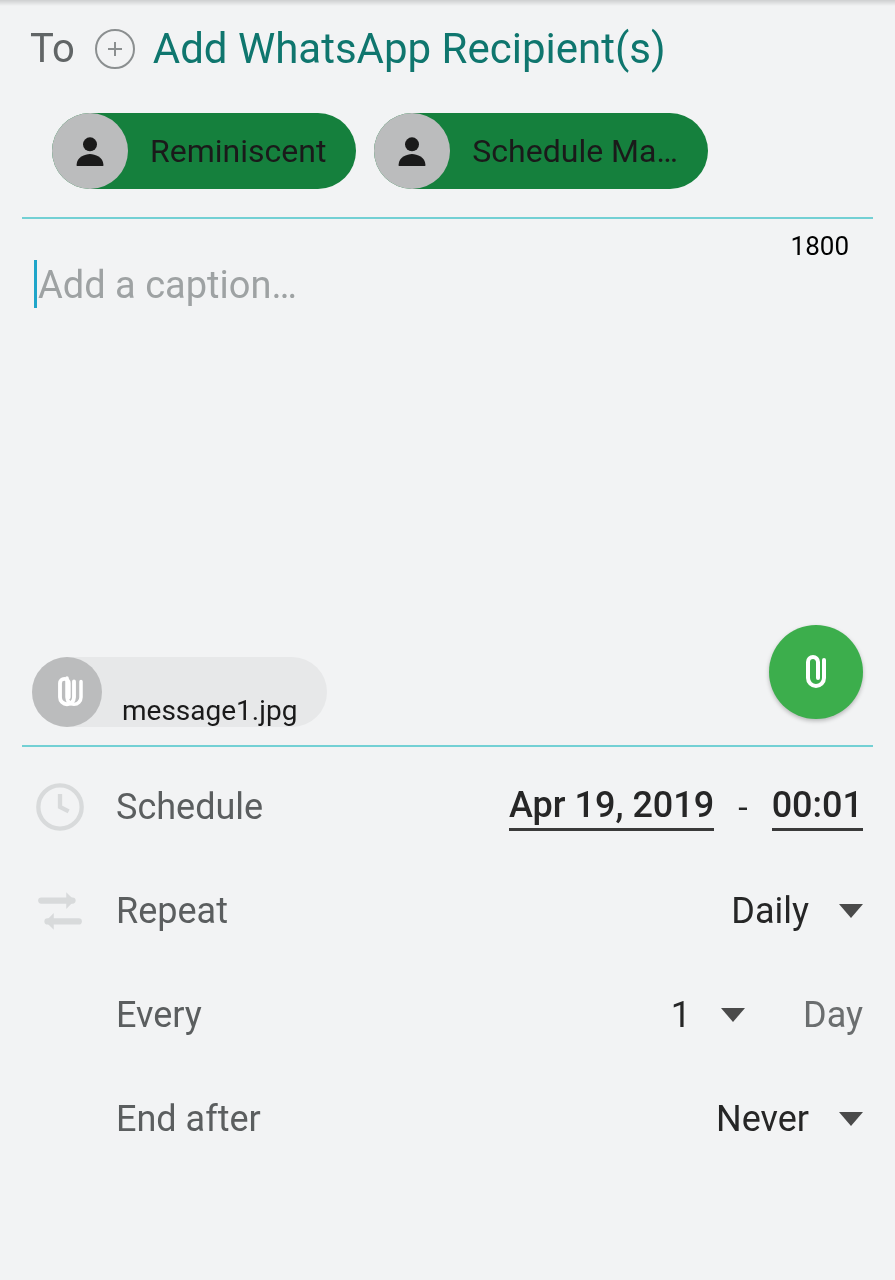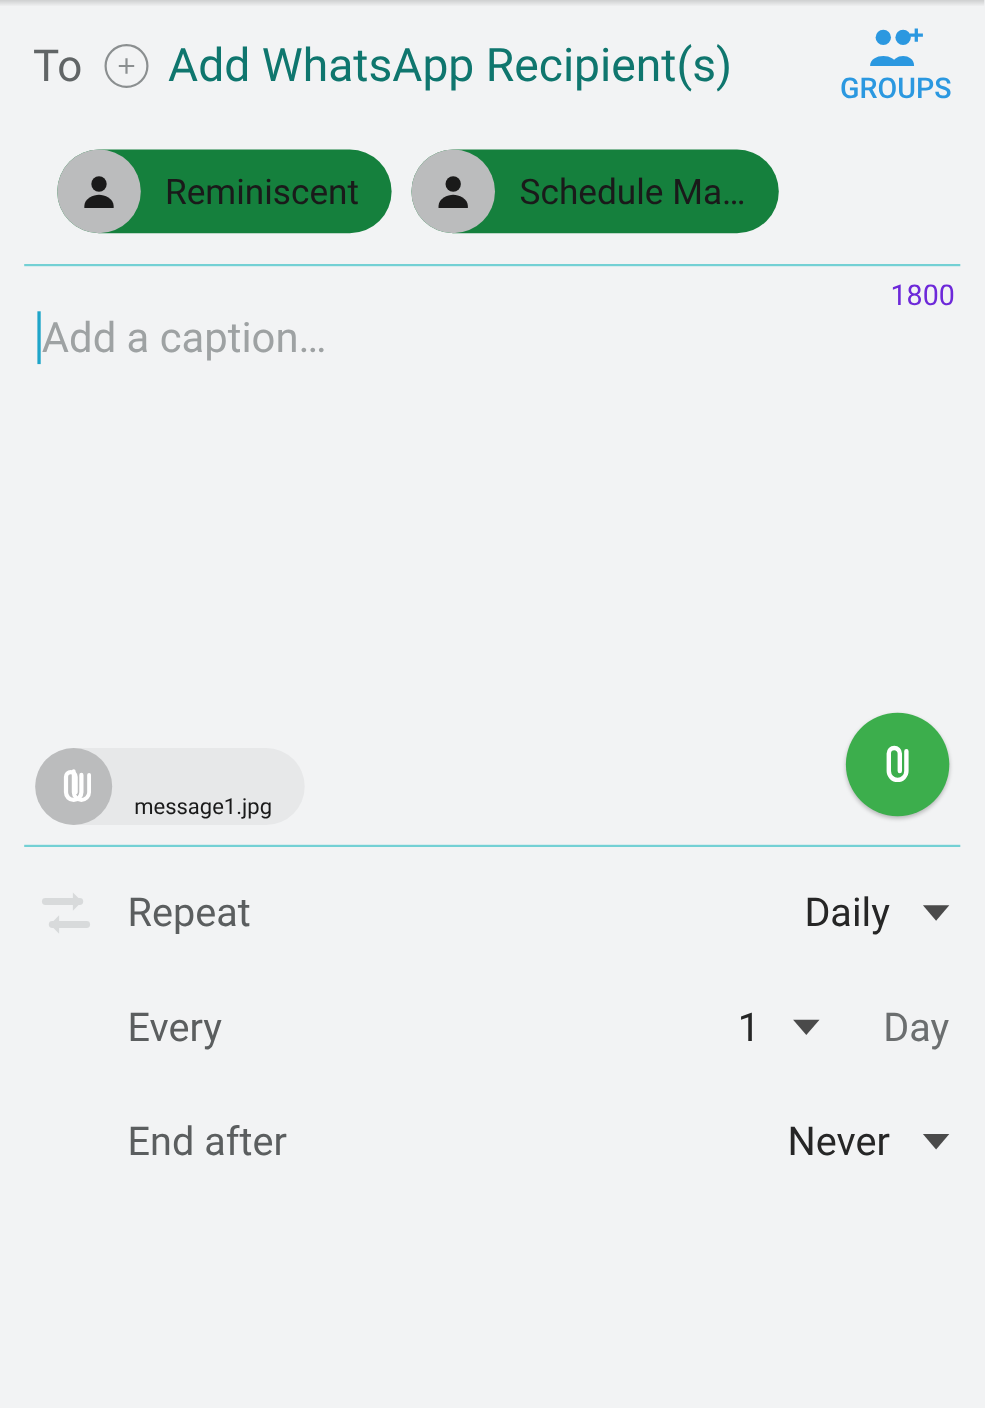--- a/index.html
+++ b/index.html
@@ -102,23 +102,23 @@
   
   .caption-area {
     position: relative;
     margin: 0 22px;
     padding: 16px 10px 0 10px;
     height: 430px;
   }
   .char-count {
     position: absolute;
     top: 12px;
-    right: 5px;
+    right: 24px;
     font-size: 26px;
-    color: #6d28d9;
+    color: #000000;
   }
   .caption-input {
     margin-top: 28px;
     font-size: 38px;
     color: #9ea2a3;
     position: relative;
   }
   .cursor-bar {
     position: absolute;
     left: 2px;
@@ -151,21 +151,21 @@
     width: 70px;
     height: 70px;
     border-radius: 50%;
     background: #bbbcbd;
     display: flex;
     align-items: center;
     justify-content: center;
     position: relative;
   }
   .attach-label {
-    font-size: 20px;
+    font-size: 28px;
     color: #1a1a1a;
     margin-left: 20px;
     margin-top: 36px;
   }
   .attach-fab {
     width: 94px;
     height: 94px;
     border-radius: 50%;
     background: #3cae4c;
     display: flex;
@@ -247,31 +247,20 @@
 
 <div class="header">
   <div class="to-label">To</div>
   <div class="add-icon">
     <svg viewBox="0 0 24 24" width="24" height="24" fill="none" stroke="#8b8f90" stroke-width="2">
       <line x1="12" y1="5" x2="12" y2="19"></line>
       <line x1="5" y1="12" x2="19" y2="12"></line>
     </svg>
   </div>
   <div class="add-recipient">Add WhatsApp Recipient(s)</div>
-  <div class="groups-btn">
-    <svg class="groups-icon" viewBox="0 0 58 38">
-      <circle cx="18" cy="10" r="7" fill="#2b98e0"></circle>
-      <circle cx="36" cy="10" r="7" fill="#2b98e0"></circle>
-      <path d="M6 36 C6 24 30 24 30 36 Z" fill="#2b98e0"></path>
-      <path d="M26 36 C26 24 46 24 46 36 Z" fill="#2b98e0"></path>
-      <line x1="48" y1="2" x2="48" y2="14" stroke="#2b98e0" stroke-width="3"></line>
-      <line x1="42" y1="8" x2="54" y2="8" stroke="#2b98e0" stroke-width="3"></line>
-    </svg>
-    <span>GROUPS</span>
-  </div>
 </div>
 
 <div class="chips">
   <div class="chip">
     <div class="chip-avatar">
       <svg viewBox="0 0 24 24" width="40" height="40" fill="#1a1a1a">
         <circle cx="12" cy="8" r="4.2"></circle>
         <path d="M4 20c0-4.2 5-6.2 8-6.2s8 2 8 6.2v1H4z"></path>
       </svg>
     </div>
@@ -311,20 +300,34 @@
   </div>
   <div class="attach-fab">
     <svg viewBox="0 0 24 24" width="48" height="48" fill="none" stroke="#ffffff" stroke-width="2" stroke-linecap="round">
       <path d="M16 6v9a4 4 0 0 1-8 0V7a2.5 2.5 0 0 1 5 0v8"></path>
     </svg>
   </div>
 </div>
 
 <div class="settings">
 
+  <div class="row">
+    <div class="row-icon">
+      <svg viewBox="0 0 24 24" width="52" height="52" fill="none" stroke="#d8dadb" stroke-width="2">
+        <circle cx="12" cy="12" r="10"></circle>
+        <polyline points="12,6 12,12 16,14"></polyline>
+      </svg>
+    </div>
+    <div class="row-label">Schedule</div>
+    <div class="row-value">
+      <span class="underline">Apr 19, 2019</span>
+      <span class="dash">-</span>
+      <span class="underline">00:01</span>
+    </div>
+  </div>
 
   <div class="row">
     <div class="row-icon">
       <svg viewBox="0 0 24 24" width="50" height="50" fill="none" stroke="#d8dadb" stroke-width="3" stroke-linecap="round">
         <polyline points="3,7 18,7"></polyline>
         <polyline points="15,3 19,7 15,11" fill="#d8dadb" stroke="none"></polyline>
         <polyline points="21,17 6,17"></polyline>
         <polyline points="9,13 5,17 9,21" fill="#d8dadb" stroke="none"></polyline>
       </svg>
     </div>

